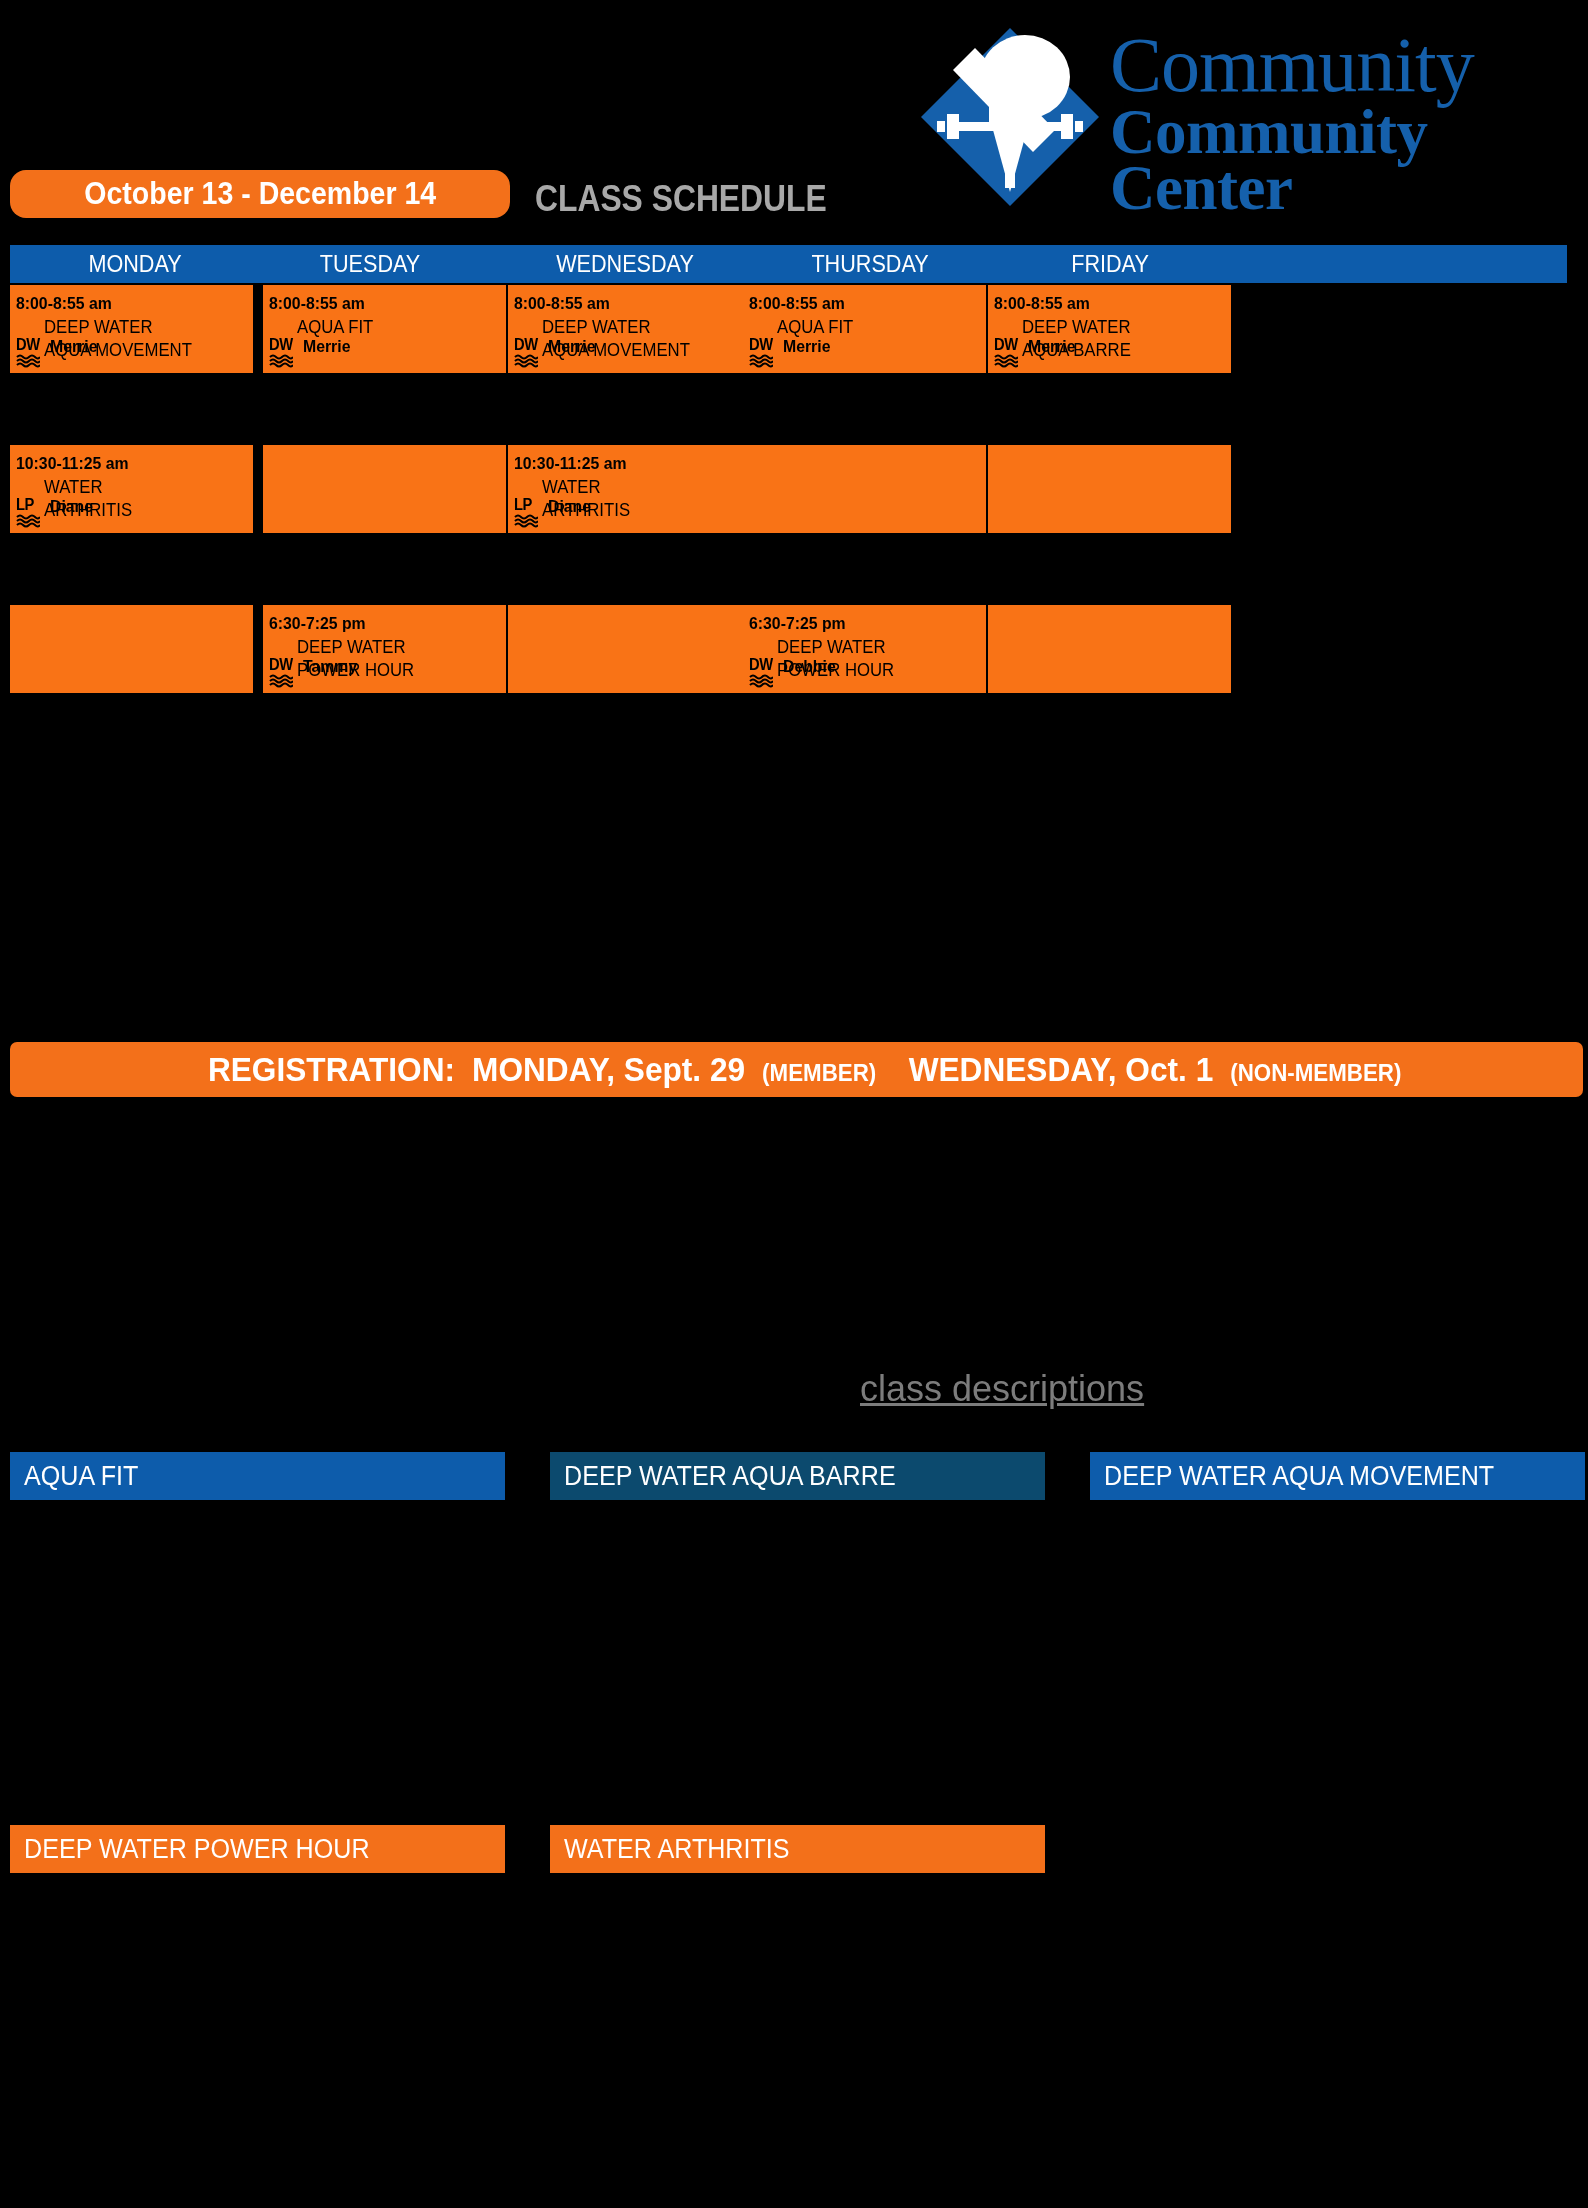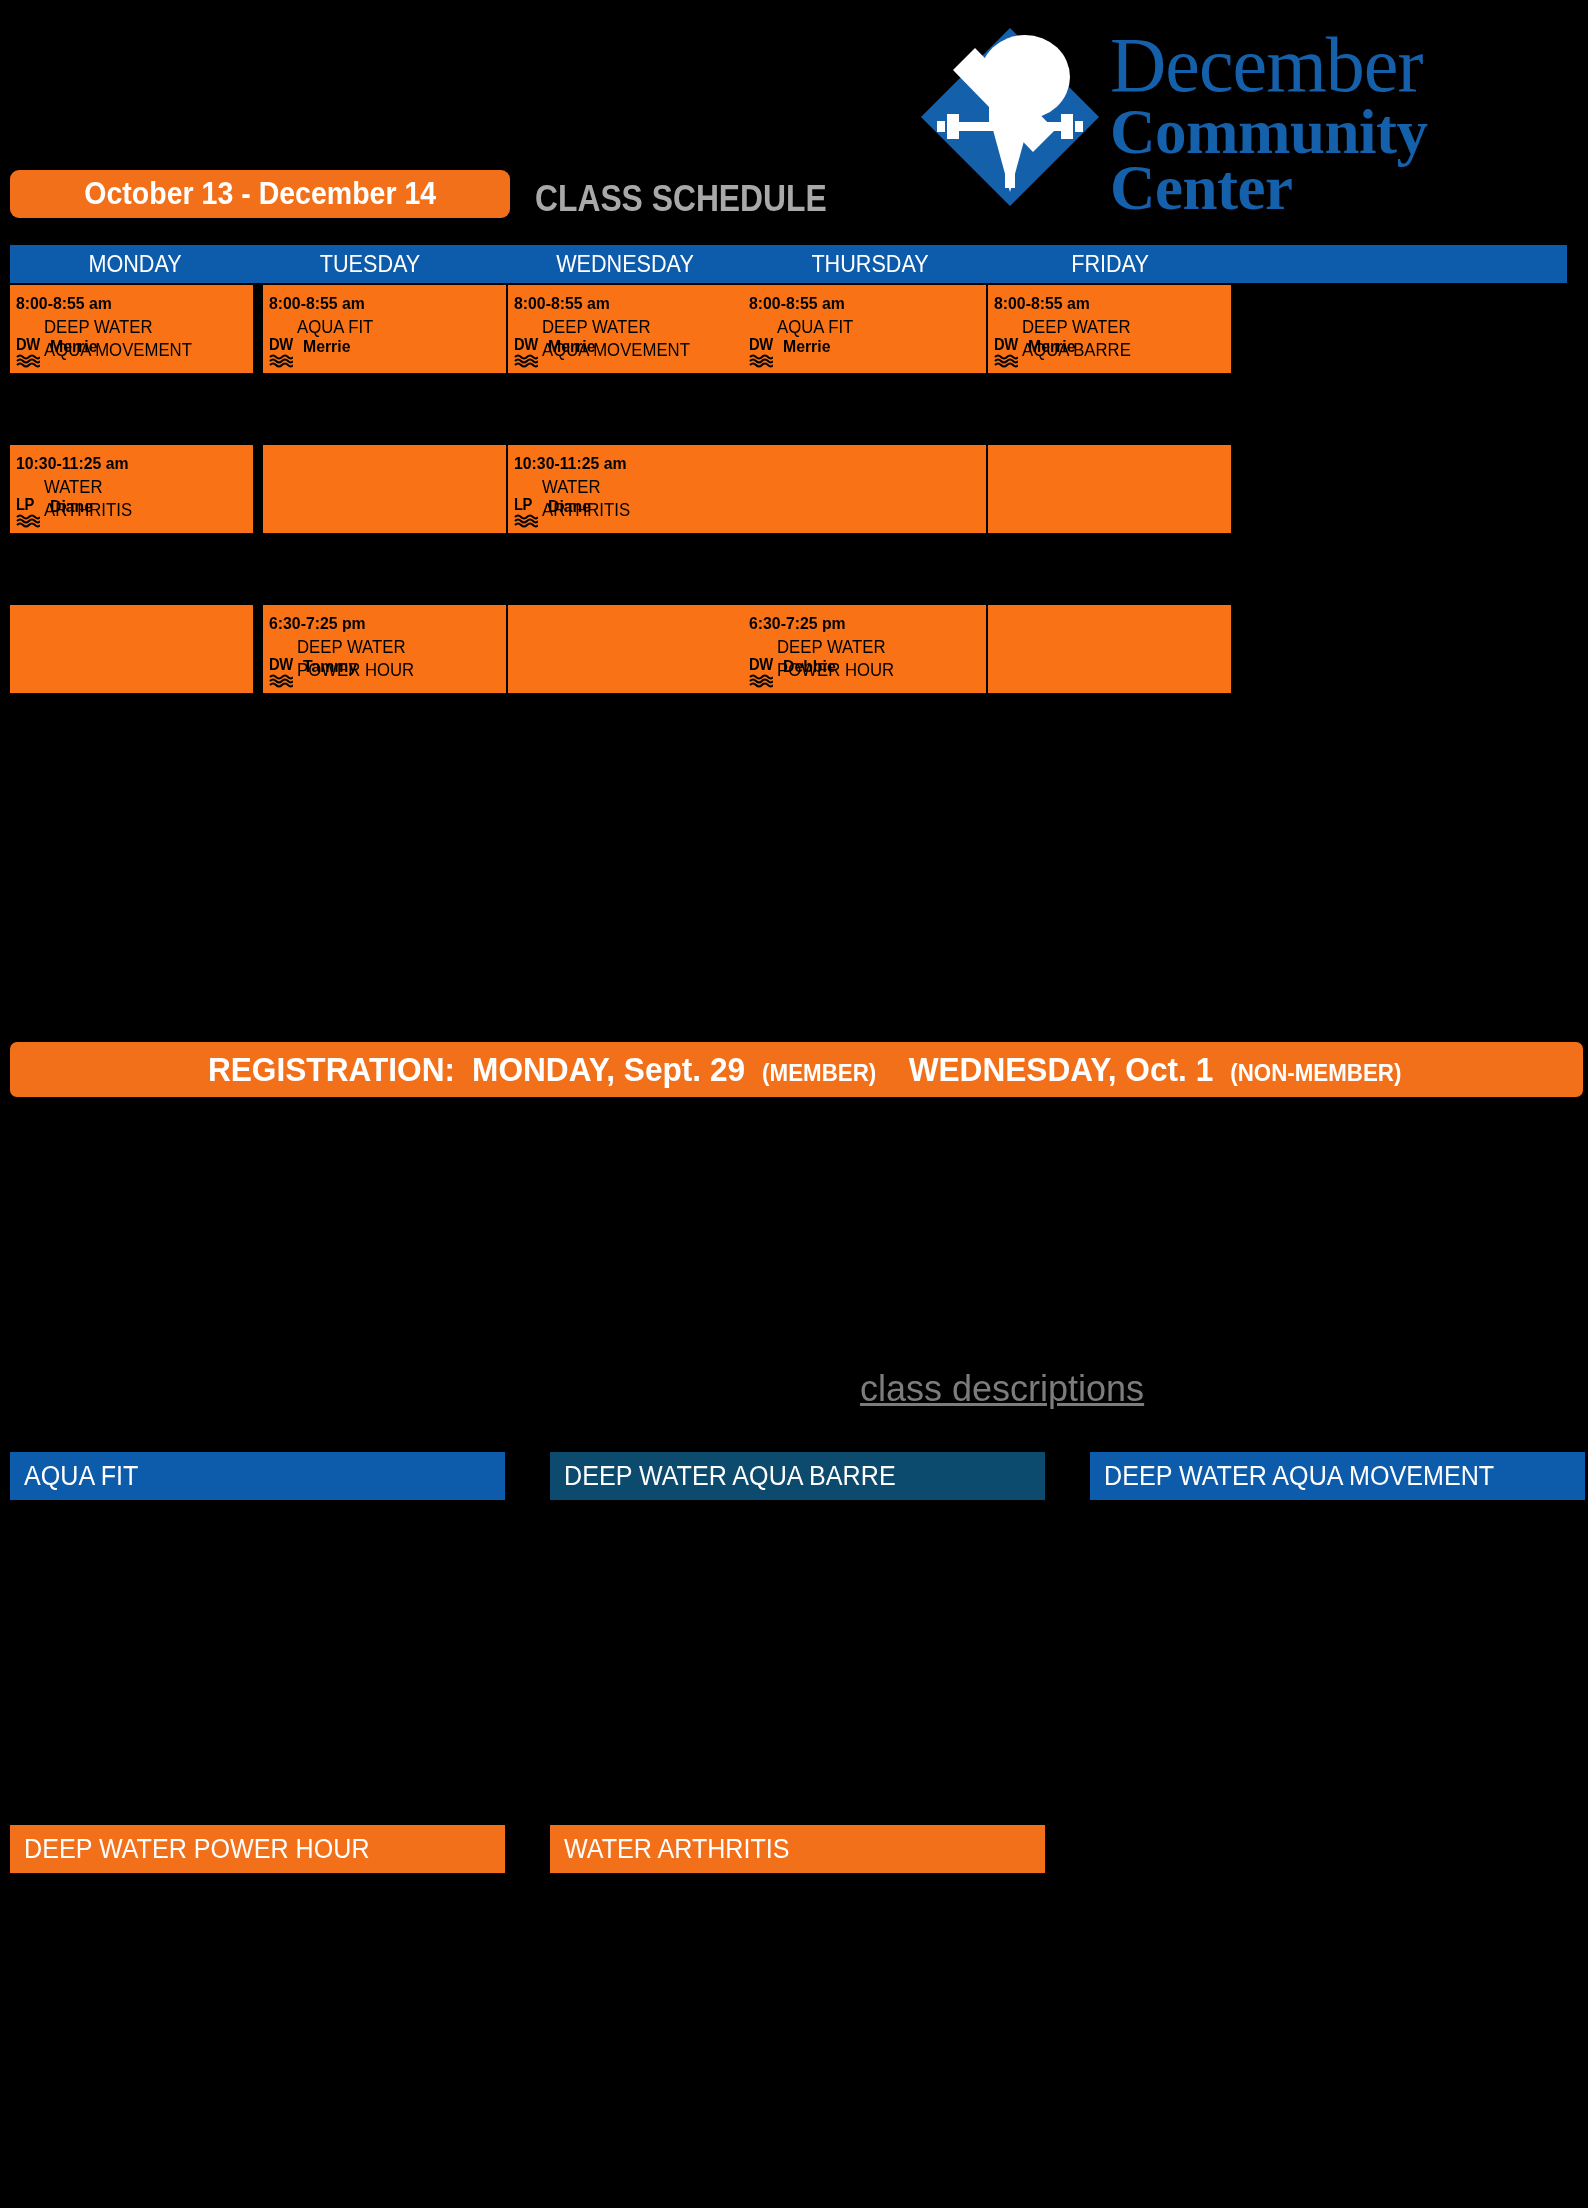--- a/index.html
+++ b/index.html
@@ -20,21 +20,21 @@
     letter-spacing:-1px;
   }
   #logo-line2{
     font-family:"Liberation Serif", serif;
     font-size:63px;line-height:56px;color:#1560ab;font-weight:700;
     letter-spacing:-.5px;margin-top:2px;
   }
 
   #date-badge{
     left:10px;top:170px;width:500px;height:48px;
-    background:#f3701a;border-radius:9px;
+    background:#f3701a;border-radius:16px;
     display:flex;align-items:center;justify-content:center;
   }
   #date-badge span{
     color:#ffffff;font-size:31px;font-weight:700;
     font-family:"Liberation Sans Narrow","Liberation Sans",sans-serif;
     transform:scaleX(.92);transform-origin:center;white-space:nowrap;
   }
   #schedule-title{
     left:535px;top:178px;color:#a8a8a8;font-size:37px;font-weight:700;
     letter-spacing:0px;transform:scaleX(.86);transform-origin:left center;
@@ -135,21 +135,21 @@
         <rect x="22" y="99" width="8" height="11"></rect>
         <rect x="160" y="99" width="8" height="11"></rect>
       </g>
       <g fill="#ffffff">
         <path d="M60 26 L140 108 L118 130 L38 48 Z"></path>
         <ellipse cx="110" cy="55" rx="45" ry="42"></ellipse>
       </g>
     </svg>
   </div>
   <div id="logo-text">
-    <div id="logo-line1">December</div>
+    <div id="logo-line1">Community</div>
     <div id="logo-line2">Community Center</div>
   </div>
 </div>
 
 <div class="abs" id="date-badge">
   <span>October 13 - December 14</span>
 </div>
 
 <div class="abs" id="schedule-title">CLASS SCHEDULE</div>
 

